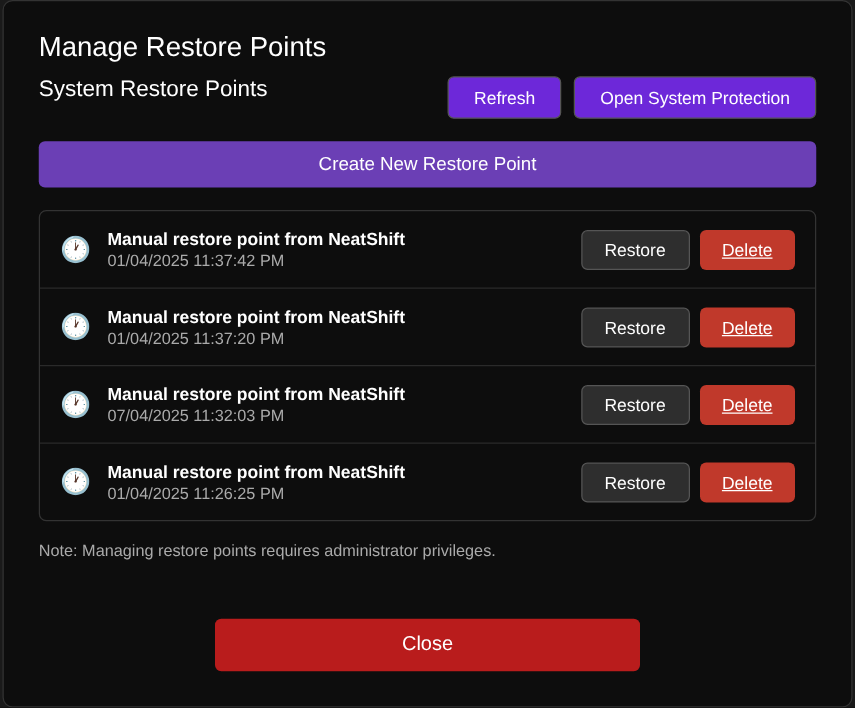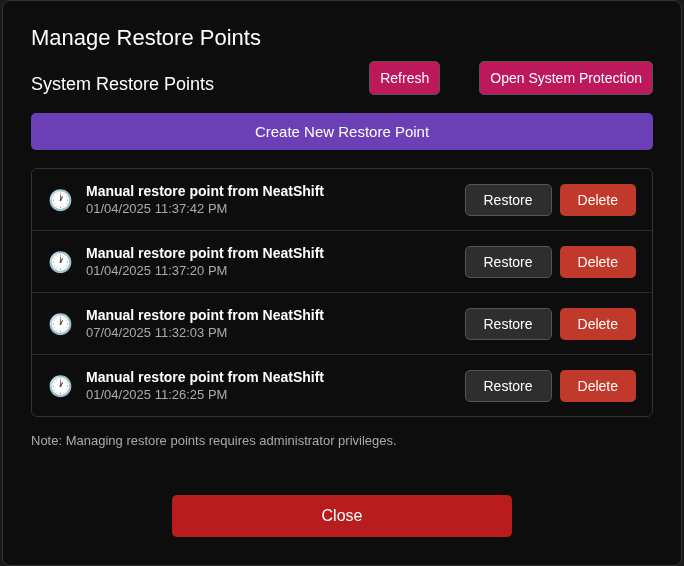--- a/index.html
+++ b/index.html
@@ -31,45 +31,44 @@
 
     .title {
       color: #ffffff;
       font-size: 22px;
       font-weight: 400;
       margin-bottom: 10px;
     }
 
     .header-row {
       display: flex;
-      align-items: flex-end;
+      align-items: flex-start;
       justify-content: space-between;
       margin-bottom: 18px;
     }
 
     .subtitle {
       color: #ffffff;
       font-size: 18px;
       font-weight: 400;
     }
 
     .header-buttons {
       display: flex;
       gap: 10px;
     }
 
     .btn-dark {
-      background: #be185d;
+      background: #6d28d9;
       color: #ffffff;
       border: 1px solid #555;
       border-radius: 5px;
-      padding: 8px 10px;
-      font-size: 14px;
-      cursor: pointer;
-      margin-left: 29px;
+      padding: 8px 20px;
+      font-size: 14px;
+      cursor: pointer;
     }
 
     .btn-primary {
       background: #6b3fb5;
       color: #ffffff;
       border: none;
       border-radius: 5px;
       padding: 10px 40px;
       font-size: 15px;
       cursor: pointer;
@@ -138,20 +137,21 @@
 
     .btn-delete {
       background: #c0392b;
       color: #ffffff;
       border: none;
       border-radius: 5px;
       padding: 7px 18px;
       font-size: 14px;
       cursor: pointer;
       font-weight: 500;
+      text-decoration: underline;
     }
 
     .note-text {
       color: #aaaaaa;
       font-size: 13px;
       margin-bottom: 20px;
     }
 
     .footer {
       display: flex;

